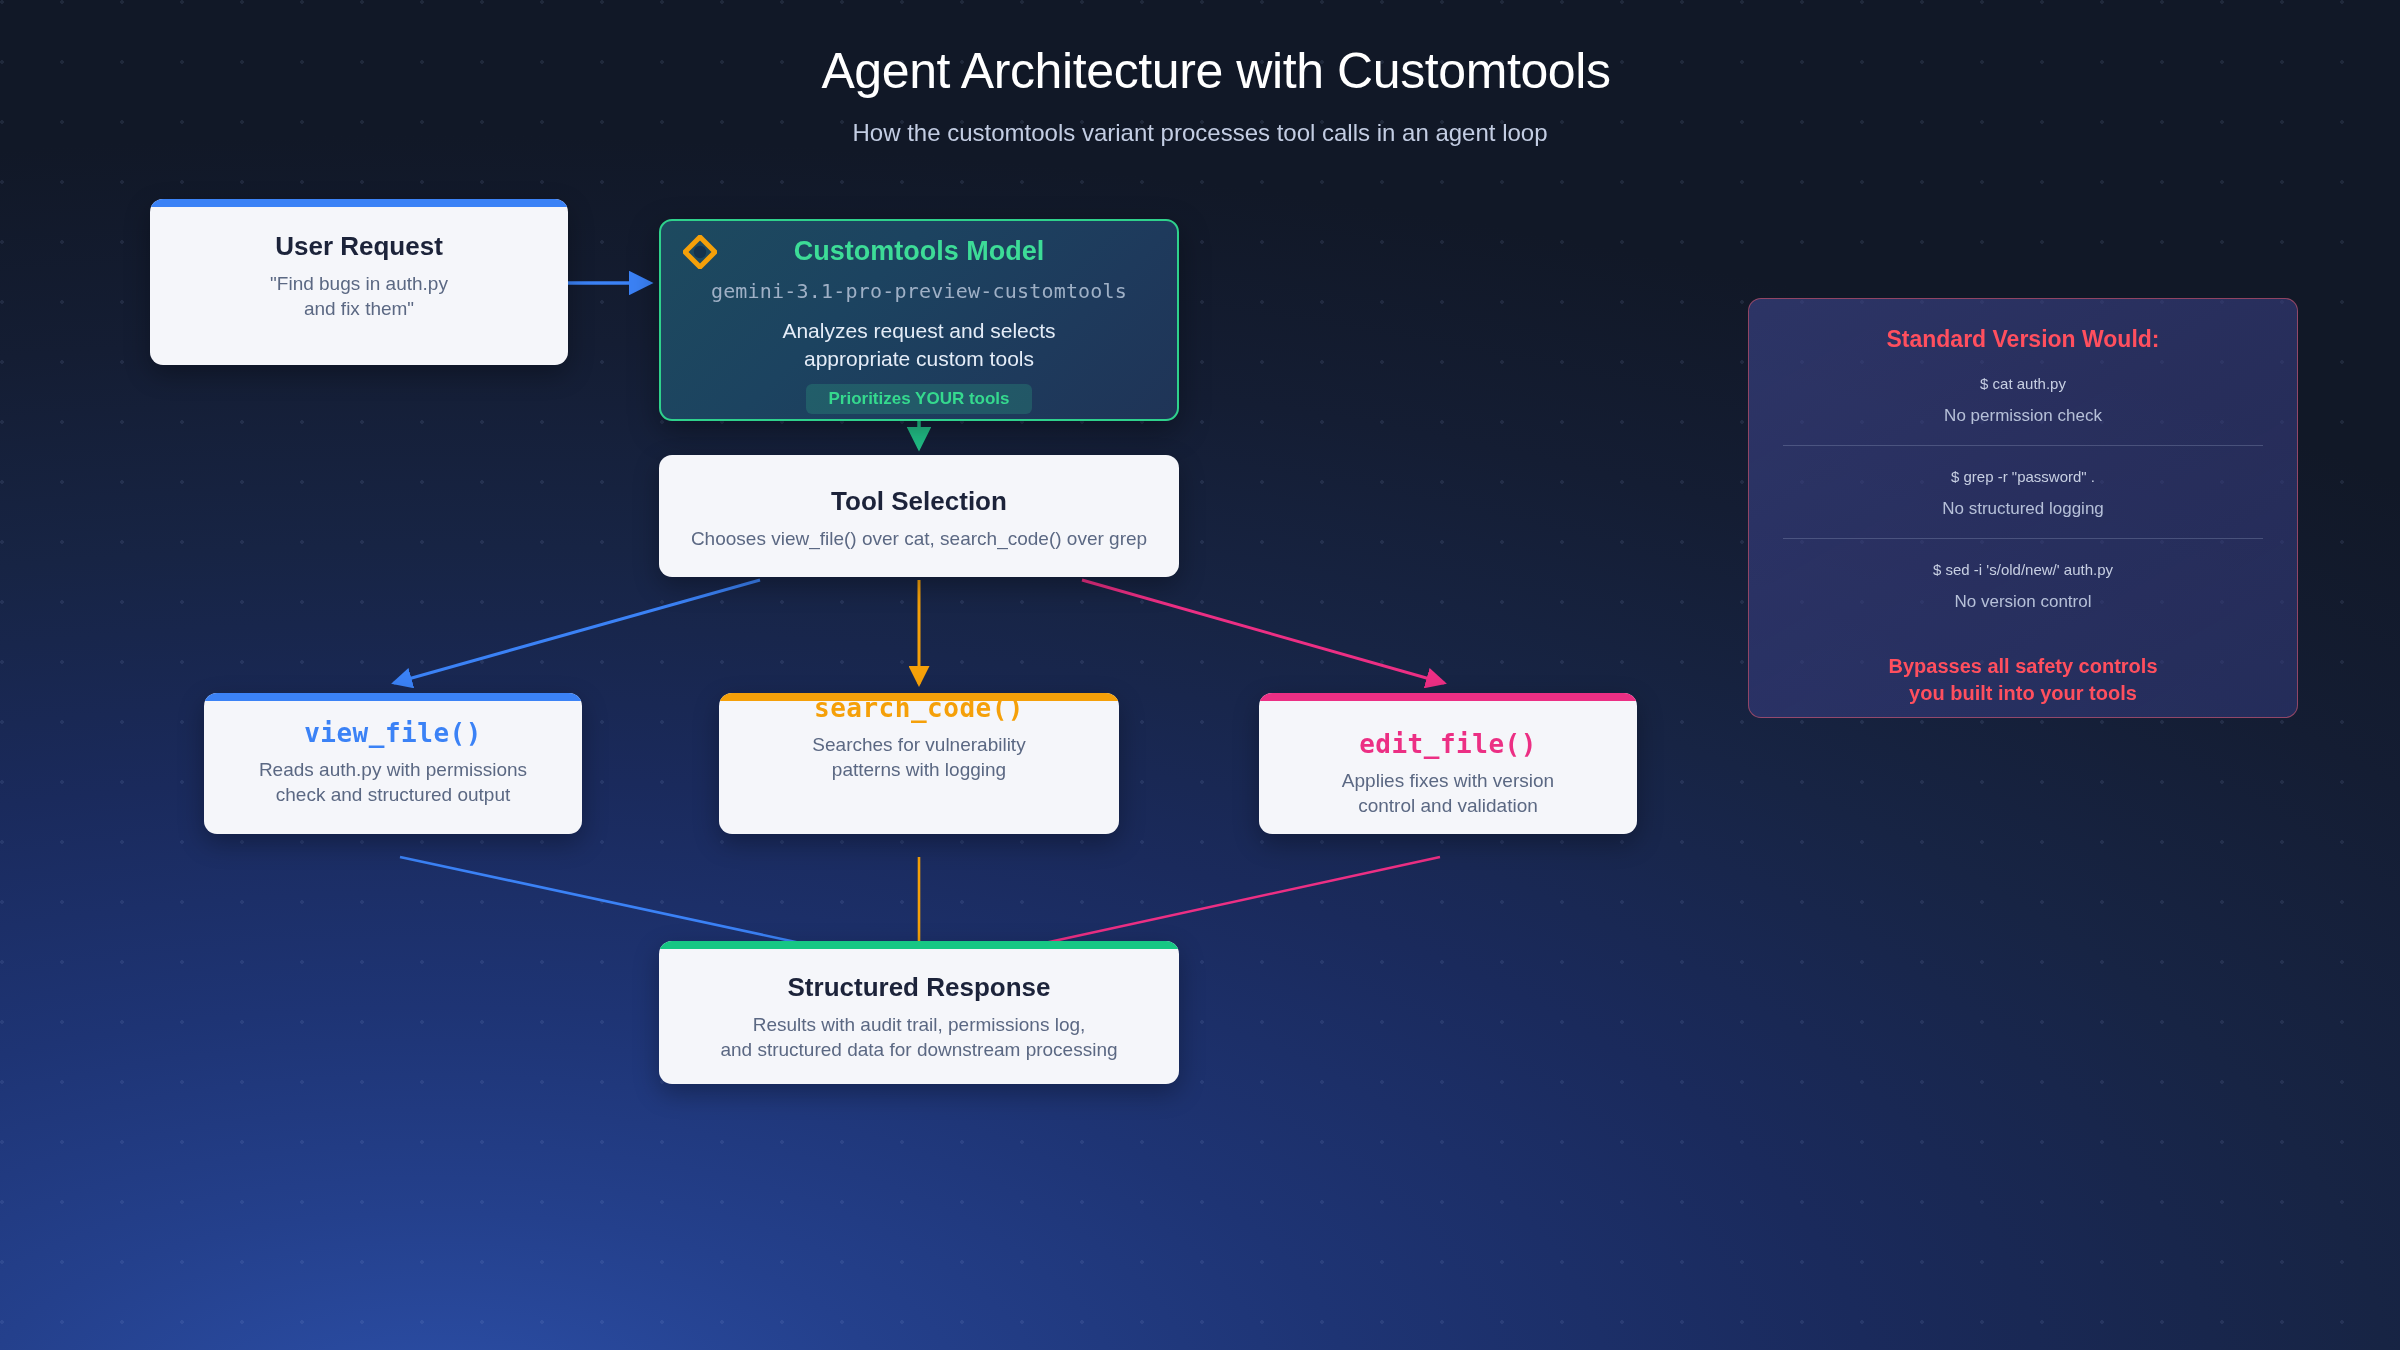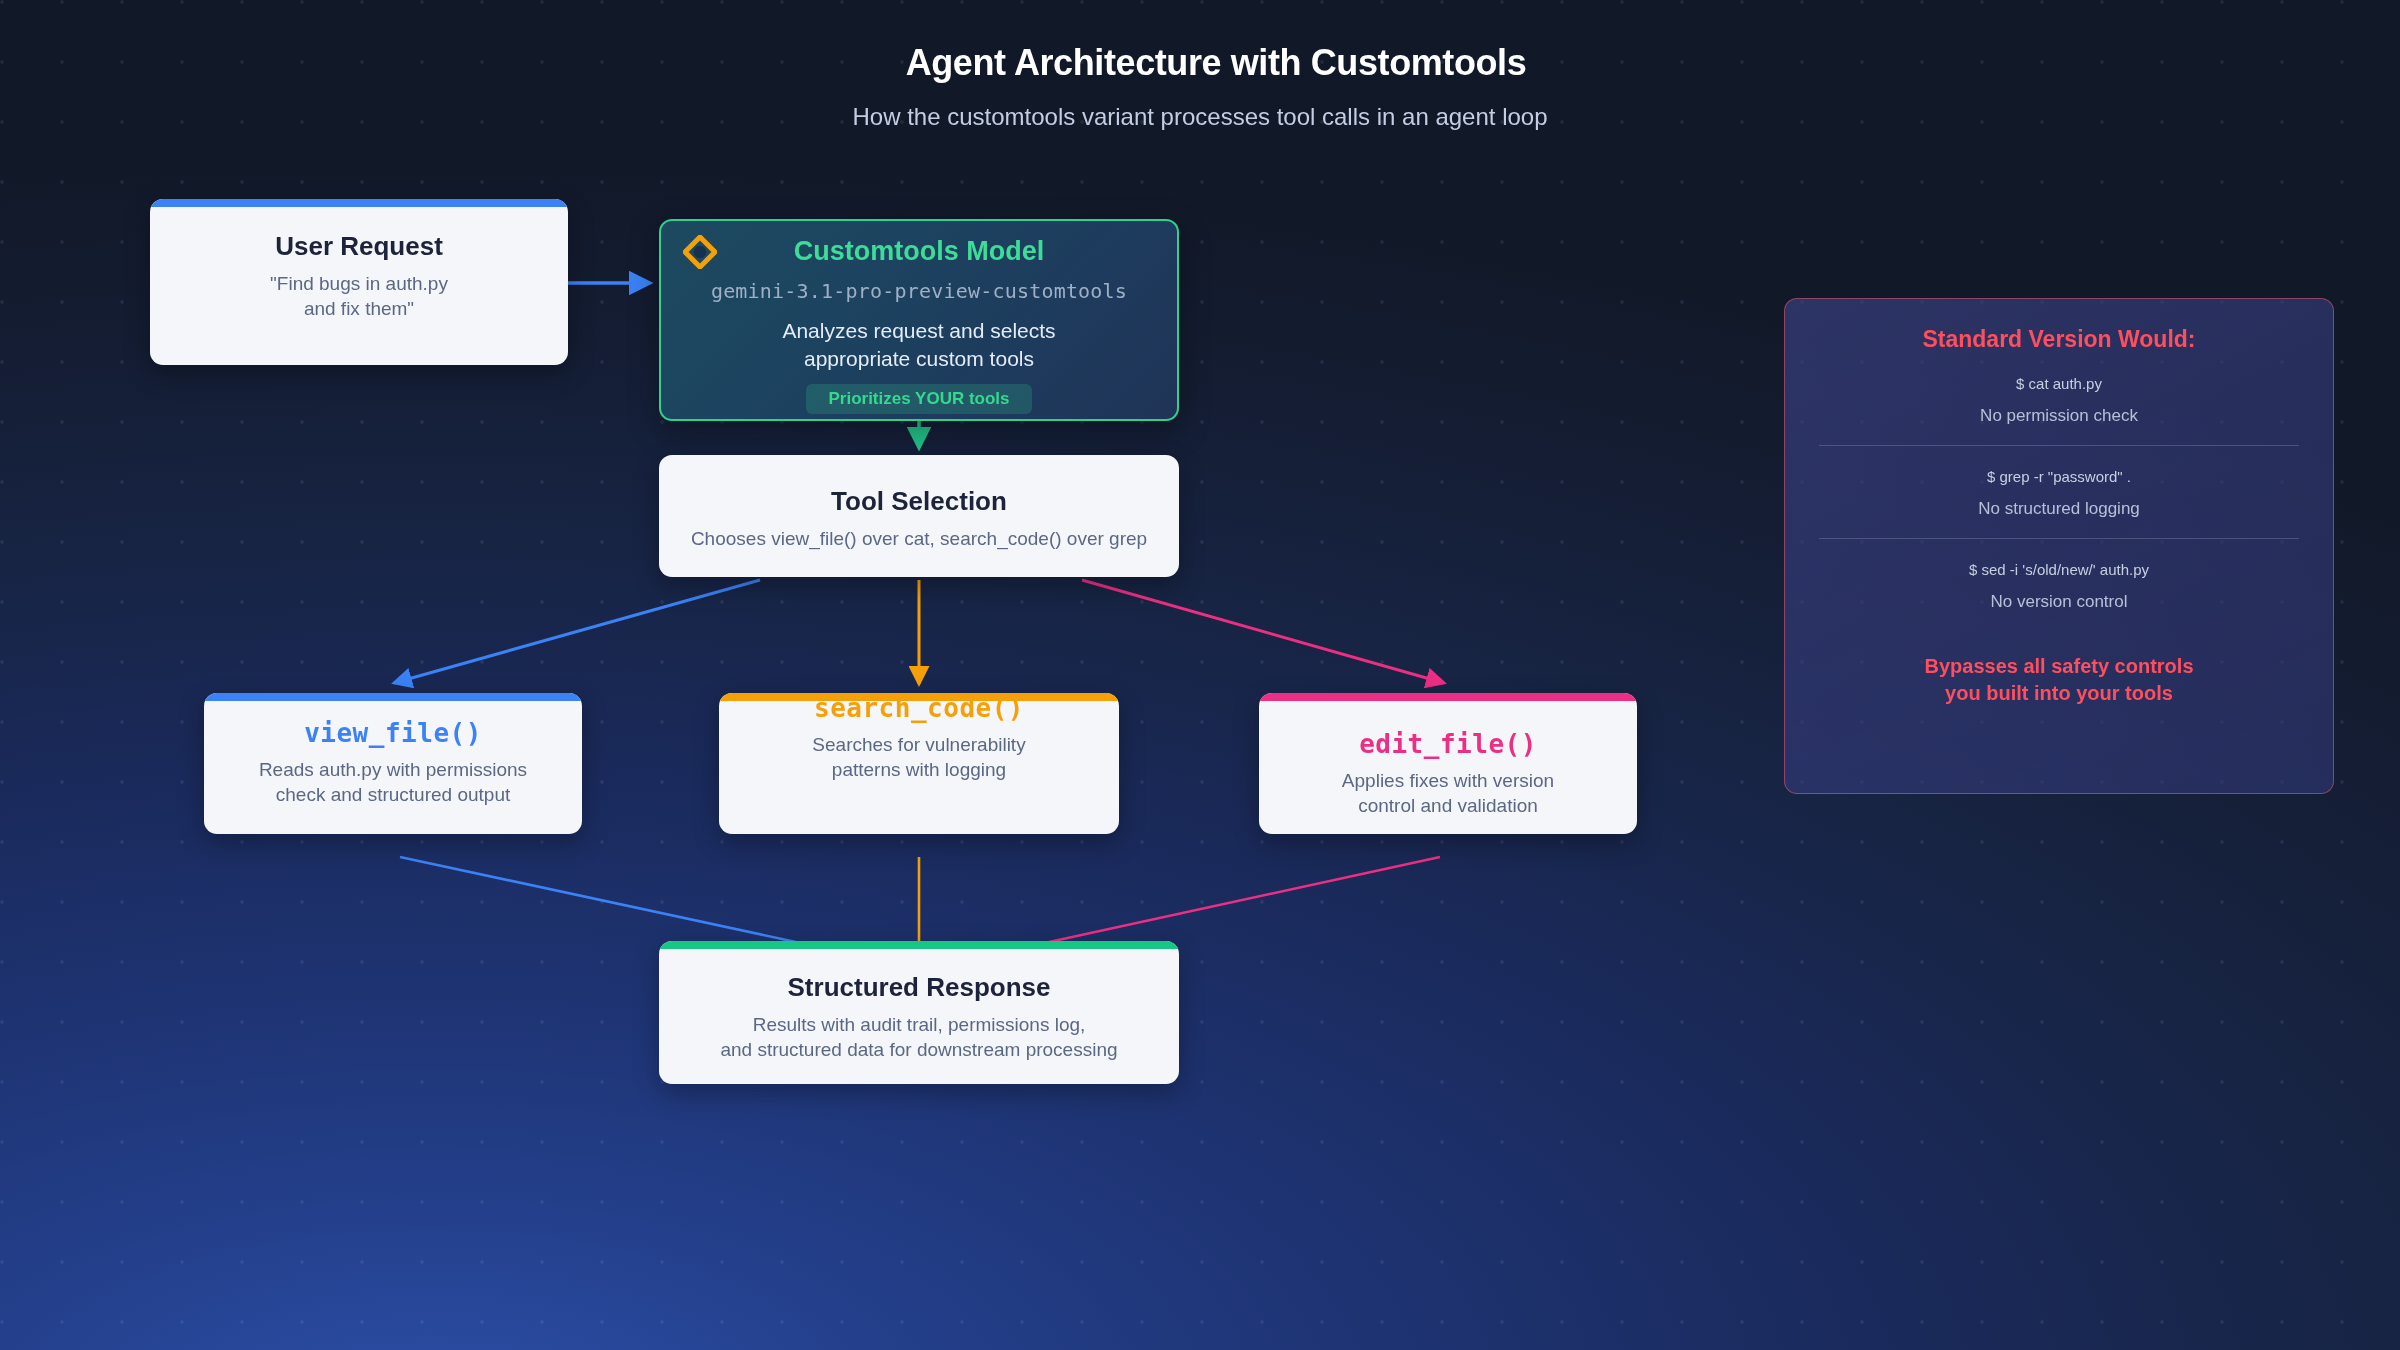--- a/index.html
+++ b/index.html
@@ -14,21 +14,21 @@
     position:absolute; inset:0;
     width:2400px; height:1350px;
     background:
       radial-gradient(circle at 2px 2px, rgba(160,180,230,0.10) 1.6px, transparent 1.8px) 0 0 / 60px 60px,
       radial-gradient(ellipse 120% 95% at 18% 105%, #2c4fa8 0%, #24408c 16%, #1e3474 32%, #1a2a5c 50%, #172444 68%, #141d33 84%, #111827 100%);
   }
   
   .header { position:absolute; top:0; left:0; width:2400px; text-align:center; }
   .title {
     margin-top:42px;
-    font-size:36px; font-weight:bold; color:#ffffff; letter-spacing:-0.4px;margin-left:32px;
+    font-size:50px; font-weight:normal; color:#ffffff; letter-spacing:-0.4px;margin-left:32px;
   }
   .subtitle {
     margin-top:19px; font-size:24px; color:#c3cde3; font-weight:normal;
   }
   
   .card {
     position:absolute;
     background:#f5f6fa;
     border-radius:13px;
     box-shadow: 0 9px 26px rgba(0,0,0,0.30);
@@ -67,24 +67,24 @@
   #tool-selection { left:659px; top:455px; width:520px; height:122px; padding-top:31px; }
   
   #view-file   { left:204px;  top:693px; width:378px; height:141px; padding-top:25px; }
   #search-code { left:719px;  top:693px; width:400px; height:141px; }
   #edit-file   { left:1259px; top:693px; width:378px; height:141px; padding-top:36px; }
   
   #structured-response { left:659px; top:941px; width:520px; height:143px; padding-top:31px; }
 
   
   #standard-panel {
-    position:absolute; left:1748px; top:298px; width:550px; height:496px;
+    position:absolute; left:1748px; top:298px; width:550px; height:420px;
     border:1px solid rgba(234,90,110,0.55); border-radius:13px;
     background: linear-gradient(150deg, rgba(62,70,140,0.62) 0%, rgba(56,62,128,0.60) 45%, rgba(50,58,122,0.56) 100%);
-    text-align:center; padding:27px 34px 4px;margin-left:36px;
+    text-align:center; padding:27px 34px 4px;
   }
   .panel-title { font-size:23px; font-weight:bold; color:#ff4f5e; }
   .panel-row { padding-top:22px; padding-bottom:19px; }
   .panel-row + .panel-row { border-top:1px solid rgba(185,195,225,0.24); }
   .panel-cmd { font-family:Liberation Sans, sans-serif; font-size:15px; color:#c7cfe2; }
   .panel-note { margin-top:14px; font-size:17px; color:#b6c0d8; }
   .panel-warn { margin-top:22px; font-size:20px; font-weight:bold; color:#ff4f5e; line-height:1.33; }
 
   
   #footer-bar {

